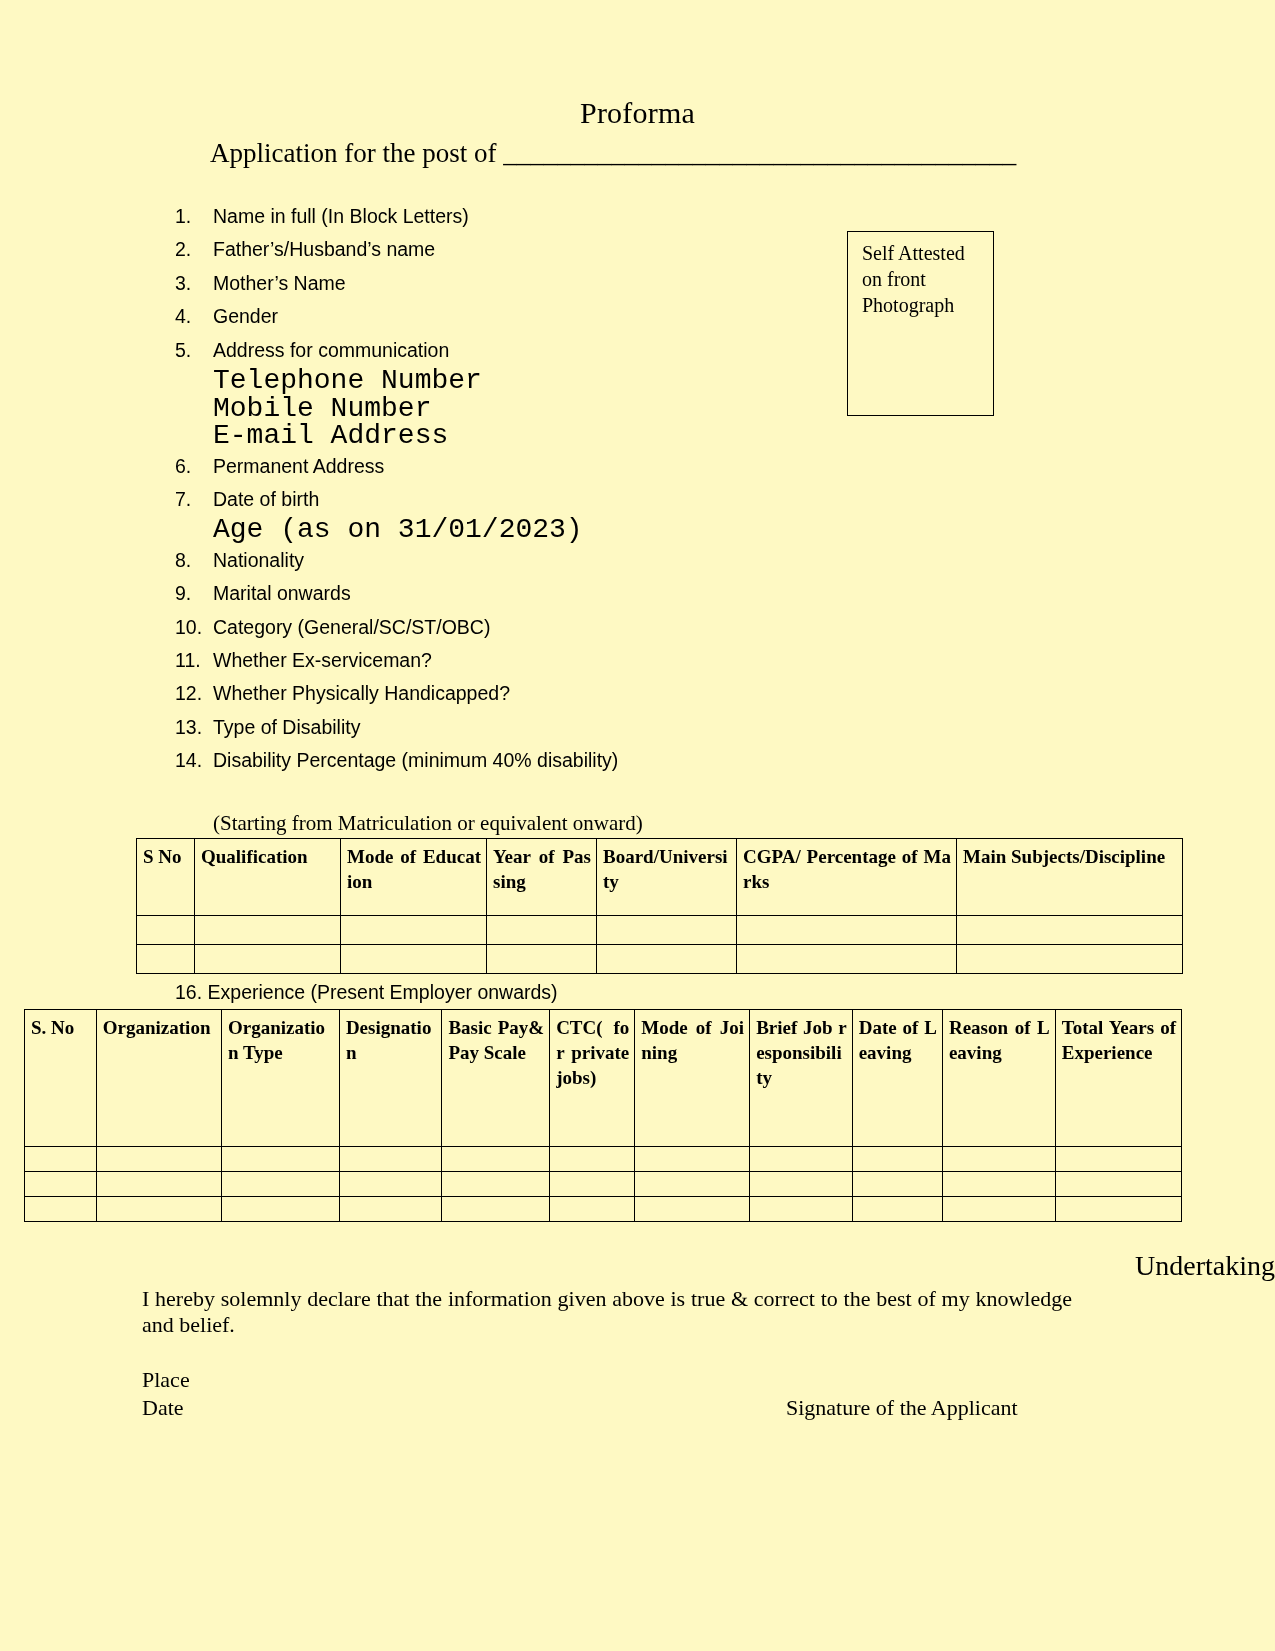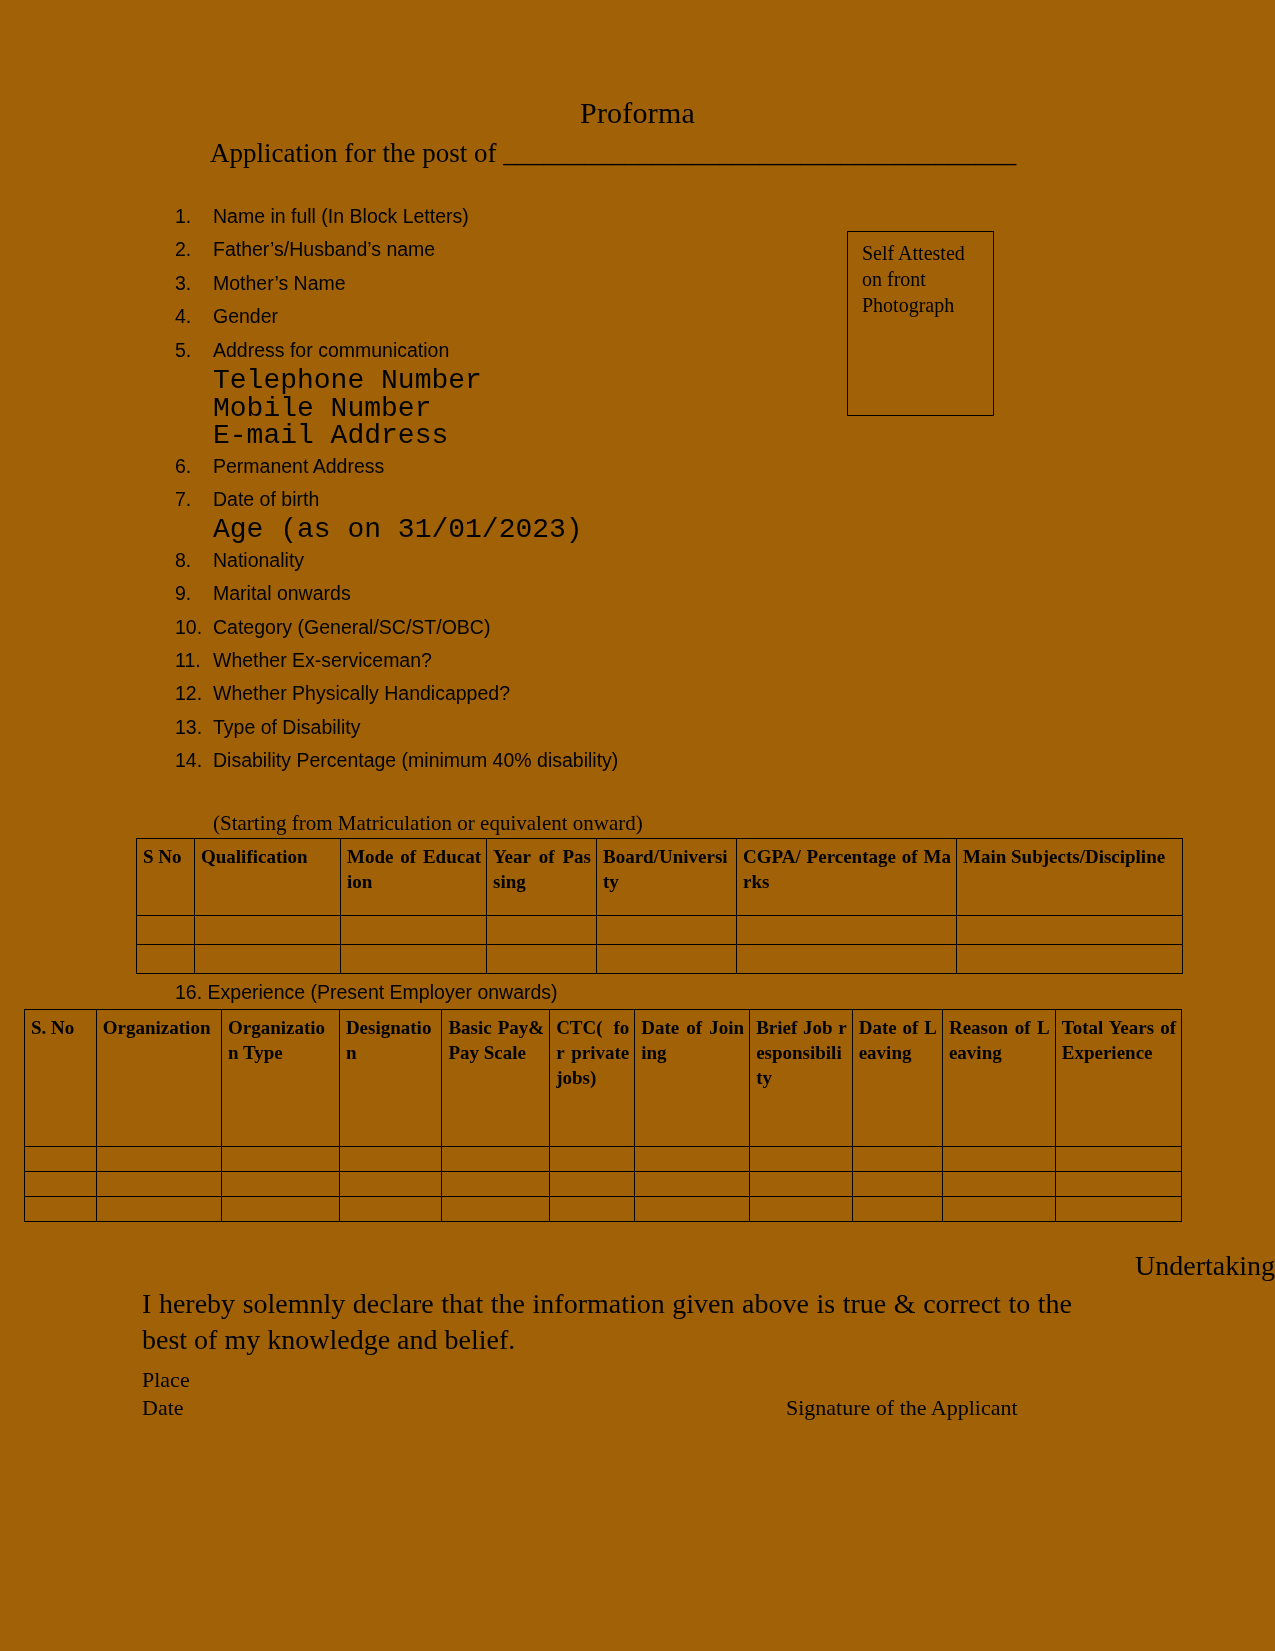--- a/index.html
+++ b/index.html
@@ -14,21 +14,21 @@
     position: relative;
     font-family: "Liberation Serif", serif;
     color: #000000;
     overflow: hidden;
   }
 
   .page {
     position: relative;
     width: 1275px;
     height: 1651px;
-    background: #a16207;
+    background: #fef9c3;
   }
 
   
   .title {
     position: absolute;
     left: 0;
     top: 96px;
     width: 1275px;
     text-align: center;
     font-family: "Liberation Serif", serif;
@@ -176,22 +176,22 @@
     font-family: "Liberation Serif", serif;
     font-size: 28px;
     line-height: 34px;
   }
   .undertaking-body {
     position: absolute;
     left: 142px;
     top: 1286px;
     width: 930px;
     font-family: "Liberation Serif", serif;
-    font-size: 28px;
-    line-height: 36px;
+    font-size: 22px;
+    line-height: 26px;
     text-align: justify;
   }
 
   .place {
     position: absolute;
     left: 142px;
     top: 1366px;
     font-family: "Liberation Serif", serif;
     font-size: 22px;
     line-height: 28px;
@@ -365,21 +365,21 @@
       <col style="width:123px">
     </colgroup>
     <tbody>
       <tr class="hrow">
         <td class="hdrcell">S. No</td>
         <td class="hdrcell">Organization</td>
         <td class="hdrcell">Organization Type</td>
         <td class="hdrcell">Designation</td>
         <td class="hdrcell">Basic Pay&amp; Pay Scale</td>
         <td class="hdrcell">CTC( for private jobs)</td>
-        <td class="hdrcell j">Date of Joining</td>
+        <td class="hdrcell j">Mode of Joining</td>
         <td class="hdrcell">Brief Job responsibility</td>
         <td class="hdrcell">Date of Leaving</td>
         <td class="hdrcell">Reason of Leaving</td>
         <td class="hdrcell j">Total Years of Experience</td>
       </tr>
       <tr class="erow">
         <td></td>
         <td></td>
         <td></td>
         <td></td>

